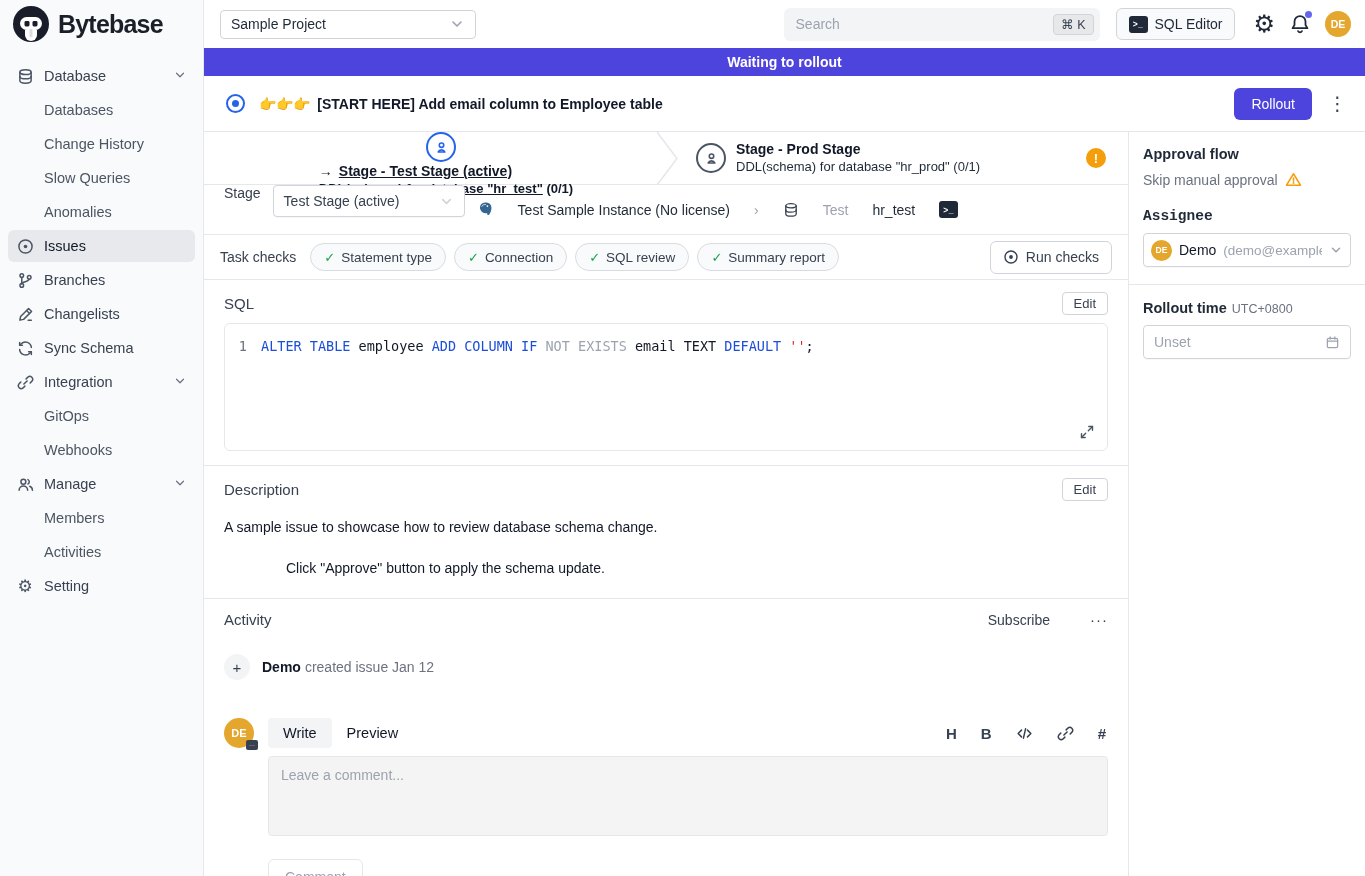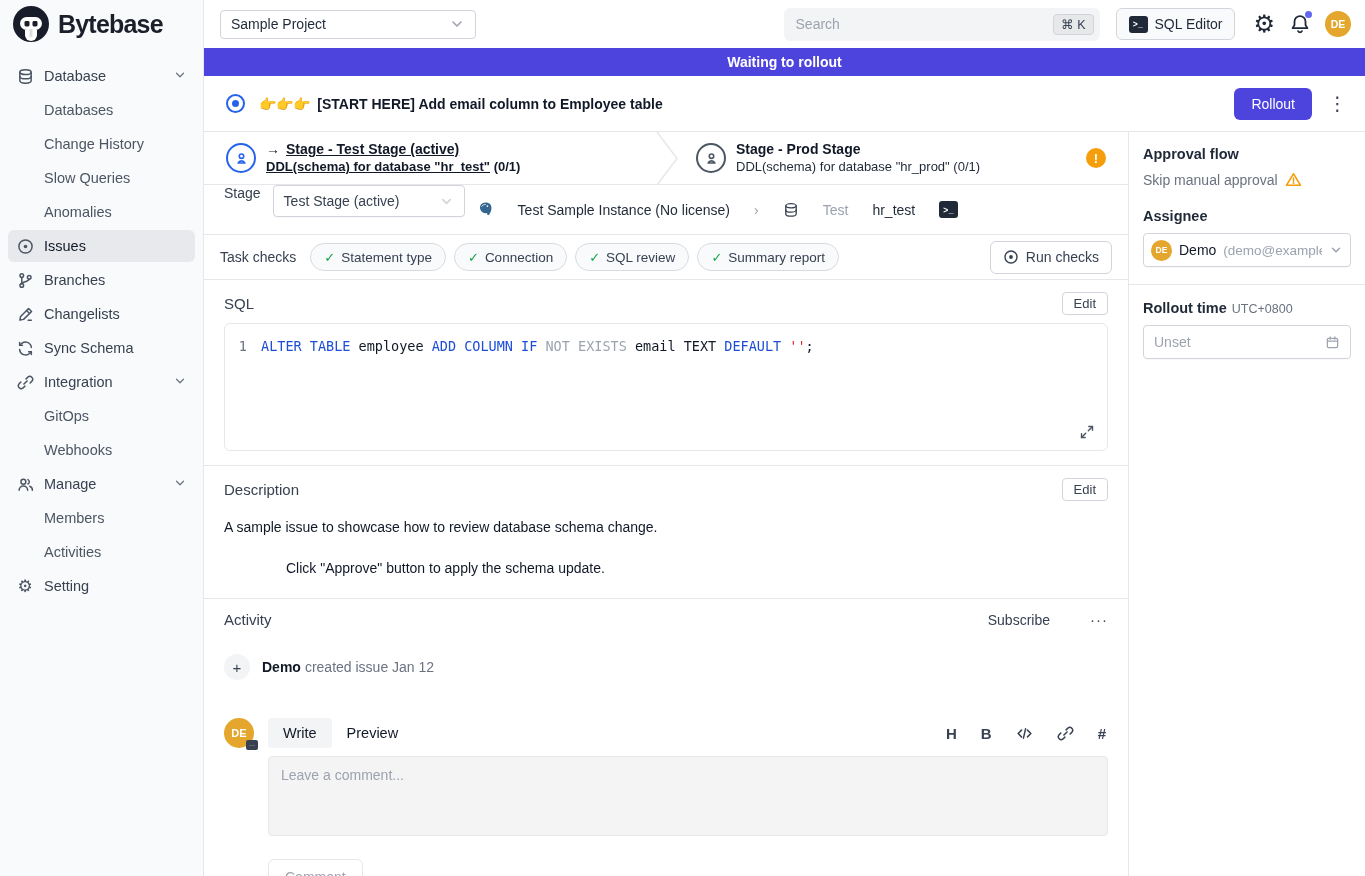--- a/index.html
+++ b/index.html
@@ -48,21 +48,21 @@
   .issue-title { font-size:14px; font-weight:700; color:#111827; flex:1; white-space:nowrap; overflow:hidden; }
   .issue-title .emoji { color:#e4a62c; margin-right:6px; }
   .rollout-btn { background:#4d43dd; color:#fff; border:none; border-radius:6px; font-size:14px; font-weight:500; padding:8px 17px; cursor:pointer; font-family:inherit; }
   .kebab { font-size:19px; color:#374151; margin-left:16px; cursor:pointer; letter-spacing:0; }
 
   
   .main { position:absolute; left:204px; top:132px; width:924px; bottom:0; background:#fff; overflow:hidden; }
 
   .stage-strip { height:53px; border-bottom:1px solid #e5e7eb; display:flex; align-items:stretch; }
   .stage-card { display:flex; align-items:center; padding-left:22px; cursor:pointer; }
-  .stage-card.first { width:452px; }
+  .stage-card.first { width:452px;flex-direction:column; }
   .stage-card.second { flex:1; padding-left:18px; }
   .person-ring { width:30px; height:30px; border-radius:50%; display:flex; align-items:center; justify-content:center; flex:none; }
   .person-ring.active { border:2px solid #2563eb; color:#2563eb; }
   .person-ring.idle { border:2px solid #4b5563; color:#4b5563; }
   .stage-text { margin-left:10px; line-height:18px; }
   .stage-line1 { font-size:14px; font-weight:700; color:#111827; }
   .stage-line1 .arrow { text-decoration:none; margin-right:6px; font-weight:600; }
   .stage-line1 u, .stage-line2 u { text-decoration:underline; }
   .stage-line2 { font-size:13px; font-weight:700; color:#111827; }
   .stage-card.second .stage-line1 { font-weight:600; }
@@ -122,21 +122,21 @@
   .fmt-bar { margin-left:auto; display:flex; align-items:center; gap:24px; color:#374151; padding-right:2px; }
   .fmt { font-size:15px; font-weight:700; cursor:pointer; display:flex; align-items:center; }
   .comment-input { margin-top:8px; width:100%; height:80px; background:#f4f4f5; border:1px solid #e5e7eb; border-radius:4px; resize:none; padding:10px 12px; font-size:14px; font-family:inherit; color:#374151; outline:none; }
   .comment-input::placeholder { color:#9ca3af; }
   .comment-btn { margin-top:19px; border:1px solid #e5e7eb; border-radius:6px; background:#fff; color:#9ca3af; font-size:14px; padding:9px 16px; font-family:inherit; cursor:pointer; }
 
   
   .right-panel { position:absolute; left:1128px; top:132px; width:237px; bottom:0; background:#fff; border-left:1px solid #e5e7eb; padding:14px 14px 0 14px; }
   .rp-label { font-size:14.5px; font-weight:700; color:#1f2937; }
   .rp-skip { margin-top:9px; display:flex; align-items:center; gap:7px; font-size:14px; color:#6b7280; }
-  .rp-assignee-label { margin-top:20px; }
+  .rp-assignee-label { margin-top:20px;font-family:Liberation Mono, monospace; }
   .assignee-select { margin-top:9px; height:34px; border:1px solid #d1d5db; border-radius:4px; display:flex; align-items:center; gap:7px; padding:0 7px; cursor:pointer; box-shadow:0 1px 1px rgba(0,0,0,.03); }
   .assignee-select .avatar { width:21px; height:21px; font-size:8.5px; margin:0; flex:none; }
   .assignee-name { font-size:14px; color:#111827; white-space:nowrap; }
   .assignee-email { font-size:13.5px; color:#9ca3af; white-space:nowrap; overflow:hidden; flex:1; }
   .assignee-select .chev { color:#9ca3af; flex:none; }
   .rp-divider { border:none; border-top:1px solid #e5e7eb; margin:17px -14px 15px -14px; }
   .rp-tz { font-size:12.5px; font-weight:400; color:#6b7280; margin-left:5px; }
   .unset-input { margin-top:9px; height:34px; border:1px solid #d1d5db; border-radius:4px; display:flex; align-items:center; padding:0 10px; font-size:14px; color:#9ca3af; cursor:pointer; box-shadow:0 1px 1px rgba(0,0,0,.03); }
   .unset-input .cal { margin-left:auto; color:#9ca3af; }
 

